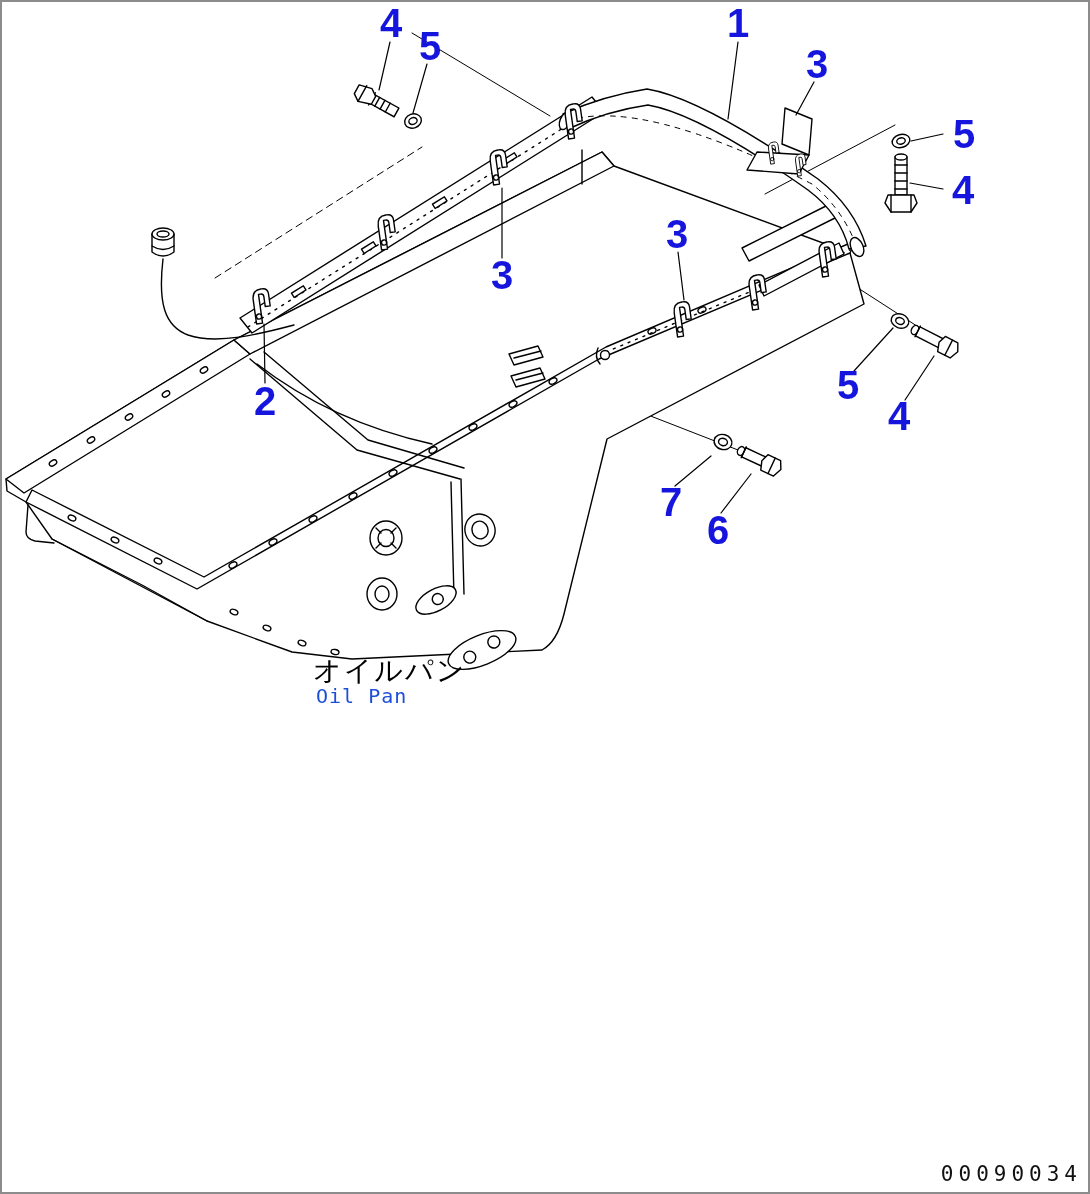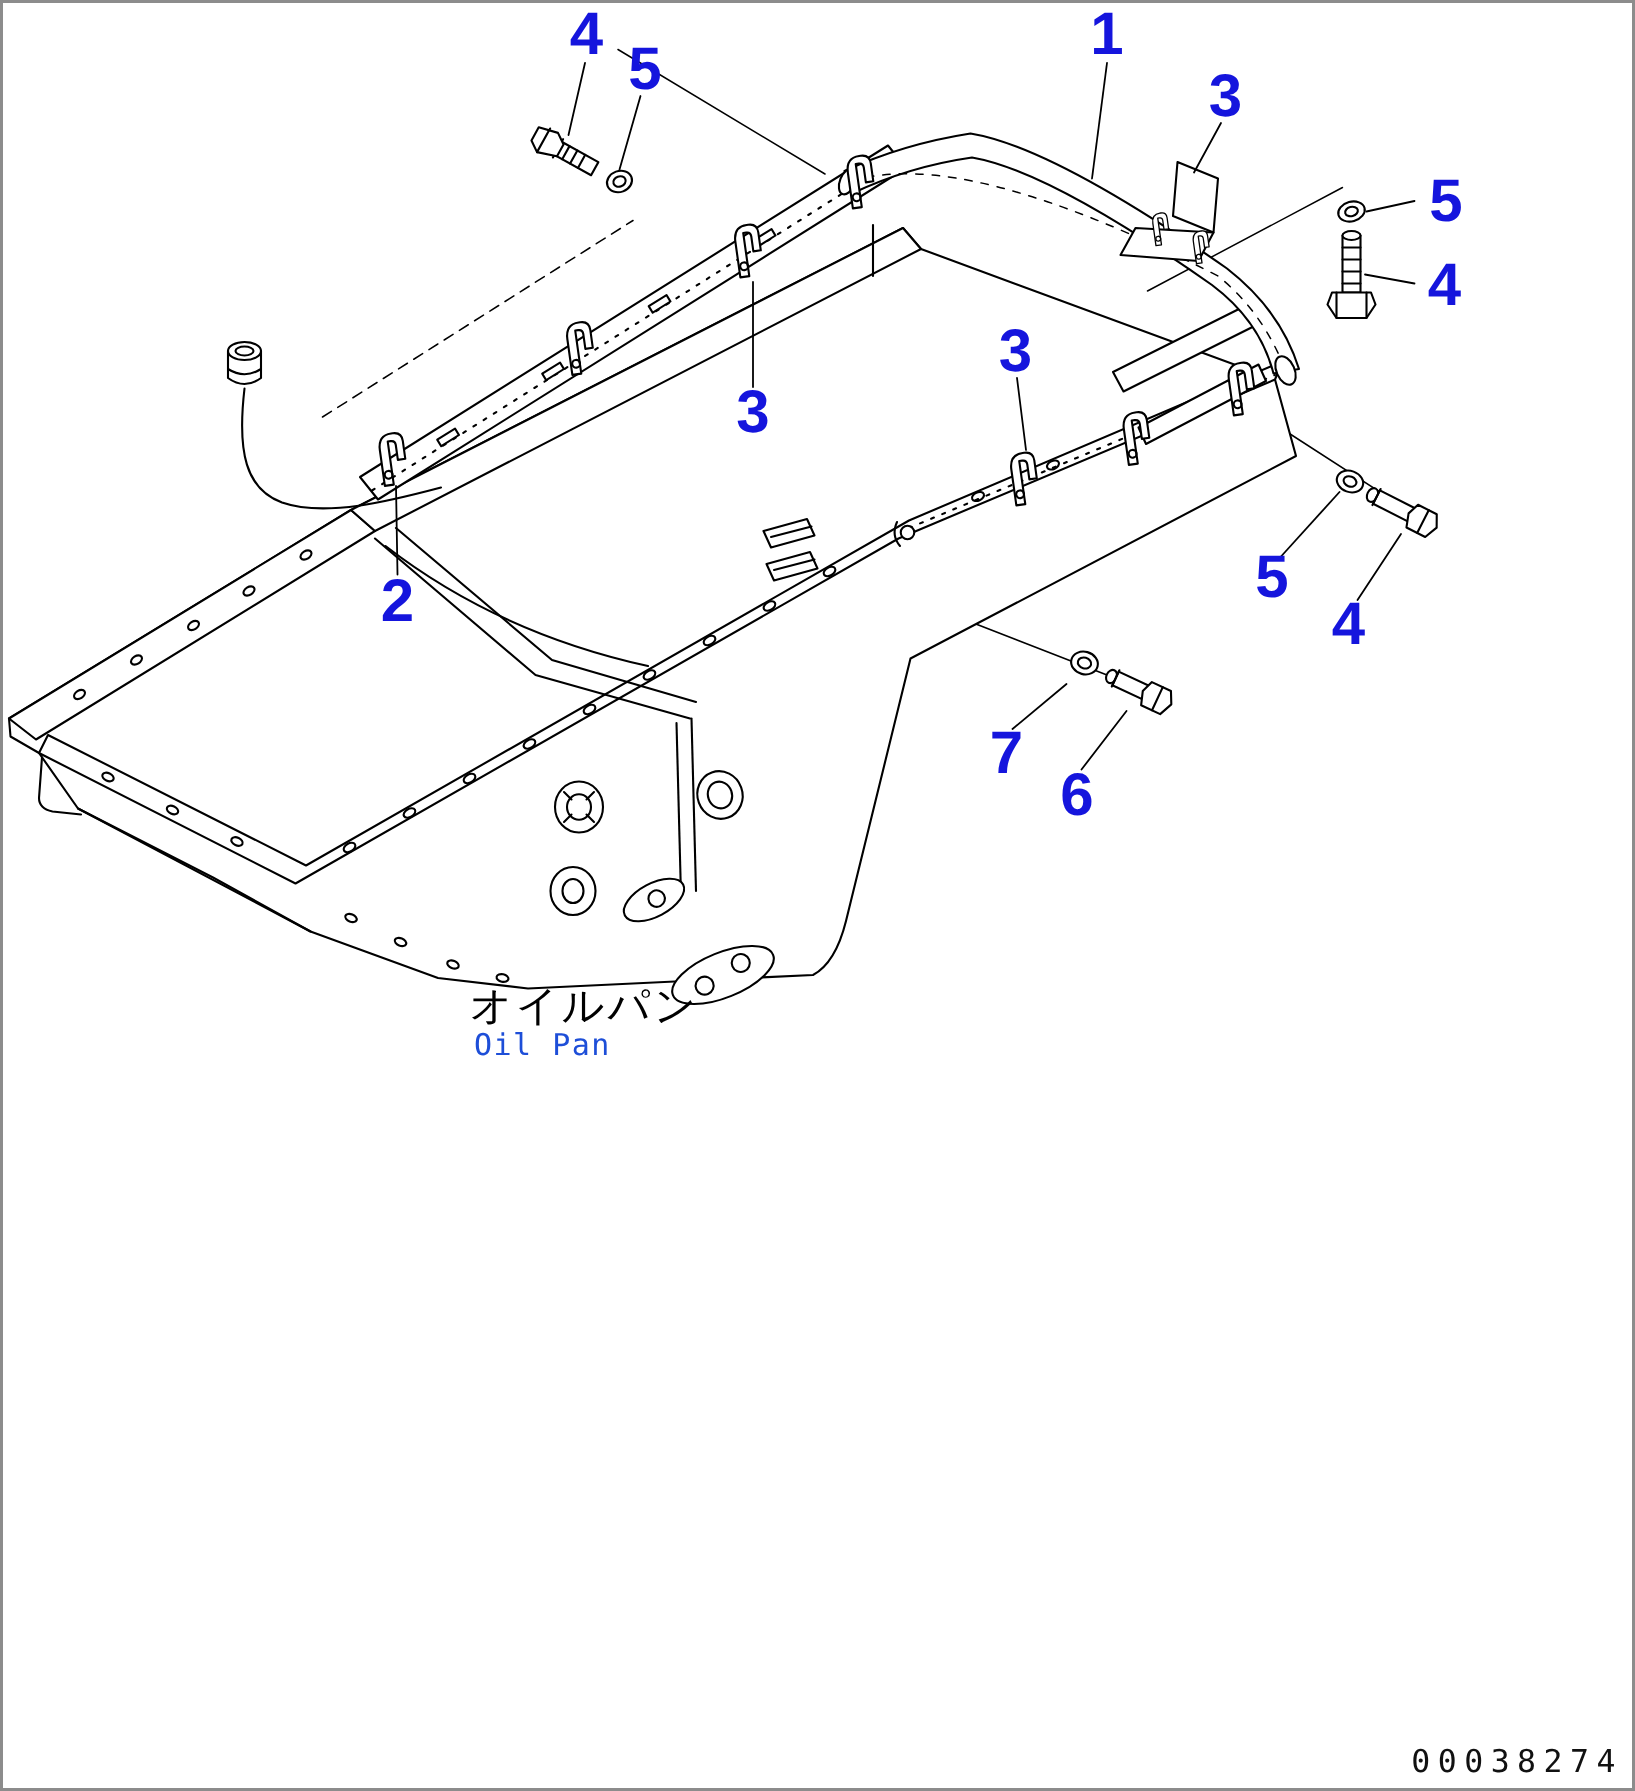--- a/index.html
+++ b/index.html
@@ -257,15 +257,15 @@
   <div class="callout" style="left:500px;top:273px">3</div>
   <div class="callout" style="left:675px;top:232px">3</div>
   <div class="callout" style="left:263px;top:399px">2</div>
   <div class="callout" style="left:846px;top:383px">5</div>
   <div class="callout" style="left:897px;top:414px">4</div>
   <div class="callout" style="left:669px;top:500px">7</div>
   <div class="callout" style="left:716px;top:528px">6</div>
 
   <div class="caption-jp">オイルパン</div>
   <div class="caption-en">Oil Pan</div>
-  <div class="doc-number">00038274</div>
+  <div class="doc-number">00090034</div>
 
 </div>
 
 </body></html>

